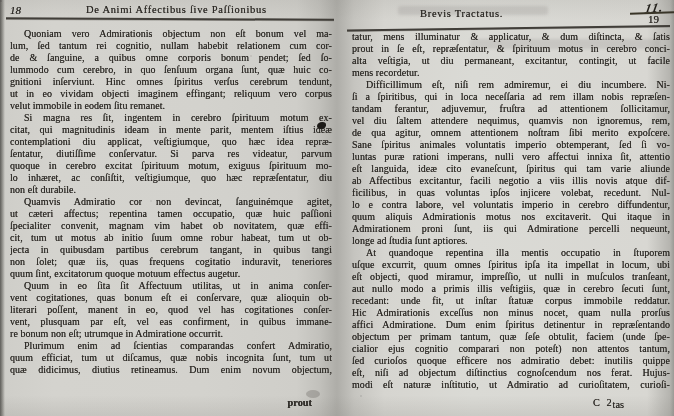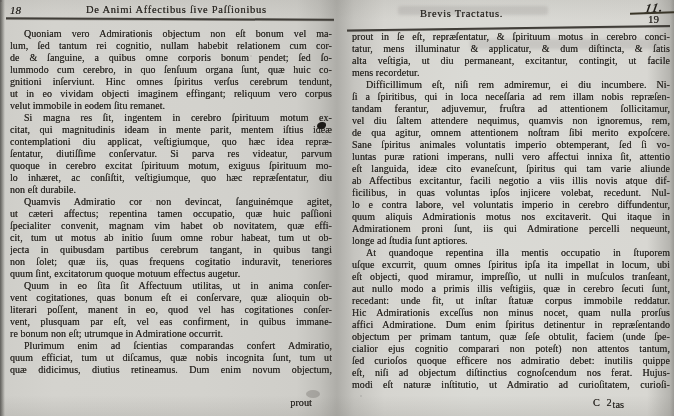--- a/index.html
+++ b/index.html
@@ -80,36 +80,36 @@
         <div class="line al-left">quum ſint, excitatorum quoque motuum effectus augetur.</div>
         <div class="line indent">Quum in eo ſita ſit Affectuum utilitas, ut in anima conſer-</div>
         <div class="line">vent cogitationes, quas bonum eſt ei conſervare, quæ alioquin ob-</div>
         <div class="line">literari poſſent, manent in eo, quod vel has cogitationes conſer-</div>
         <div class="line">vent, plusquam par eſt, vel eas confirment, in quibus immane-</div>
         <div class="line al-left">re bonum non eſt; utrumque in Admiratione occurrit.</div>
         <div class="line indent">Plurimum enim ad ſcientias comparandas confert Admiratio,</div>
         <div class="line">quum efficiat, tum ut diſcamus, quæ nobis incognita ſunt, tum ut</div>
         <div class="line">quæ didicimus, diutius retineamus.  Dum enim novum objectum,</div>
       </div>
-    <span class="catchword ink" style="left:258px;top:397px;width:54px;text-align:right;">prout</span>
+    <span class="catchword ink" style="left:258px;top:397px;width:54px;text-align:right;font-weight:bold;">prout</span>
     <div class="ink-blot" style="left:317px;top:122px;"></div>
     <div class="gutter-mark" style="left:306px;top:390px;width:14px;height:8px;"></div>
   </div>
 
   <div>
     <div class="smudge" style="left:398px;top:6px;width:150px;height:9px;"></div>
     <div class="smudge" style="left:470px;top:39px;width:190px;height:10px;"></div>
     <span class="running-title ink" style="left:420px;top:8px;">Brevis Tractatus.</span>
     <span class="handwritten" style="left:645px;top:0px;">11.</span>
     <div class="hw-underline" style="left:630px;top:12px;width:44px;"></div>
     <span class="pageno ink" style="left:648px;top:13px;">19</span>
     <div class="rule" style="left:347px;top:25px;width:323px;transform:rotate(-.8deg);transform-origin:right center;"></div>
     <div class="textblock ink" id="right-body" style="left:352px;top:31px;width:318px;">
+        <div class="line">tatur, mens illuminatur &amp; applicatur, &amp; dum diſtincta, &amp; ſatis</div>
         <div class="line">prout in ſe eſt, repræſentatur, &amp; ſpirituum motus in cerebro conci-</div>
-        <div class="line">tatur, mens illuminatur &amp; applicatur, &amp; dum diſtincta, &amp; ſatis</div>
         <div class="line">alta veſtigia, ut diu permaneant, excitantur, contingit, ut facile</div>
         <div class="line al-left">mens recordetur.</div>
         <div class="line indent">Difficillimum eſt, niſi rem admiremur, ei diu incumbere.  Ni-</div>
         <div class="line">ſi a ſpiritibus, qui in loca neceſſaria ad rem illam nobis repræſen-</div>
         <div class="line">tandam ferantur, adjuvemur, fruſtra ad attentionem ſollicitamur,</div>
         <div class="line">vel diu ſaltem attendere nequimus, quamvis non ignoremus, rem,</div>
         <div class="line">de qua agitur, omnem attentionem noſtram ſibi merito expoſcere.</div>
         <div class="line">Sane ſpiritus animales voluntatis imperio obtemperant, ſed ſi vo-</div>
         <div class="line">luntas puræ rationi imperans, nulli vero affectui innixa ſit, attentio</div>
         <div class="line">eſt languida, ideæ cito evaneſcunt, ſpiritus qui tam varie aliunde</div>

